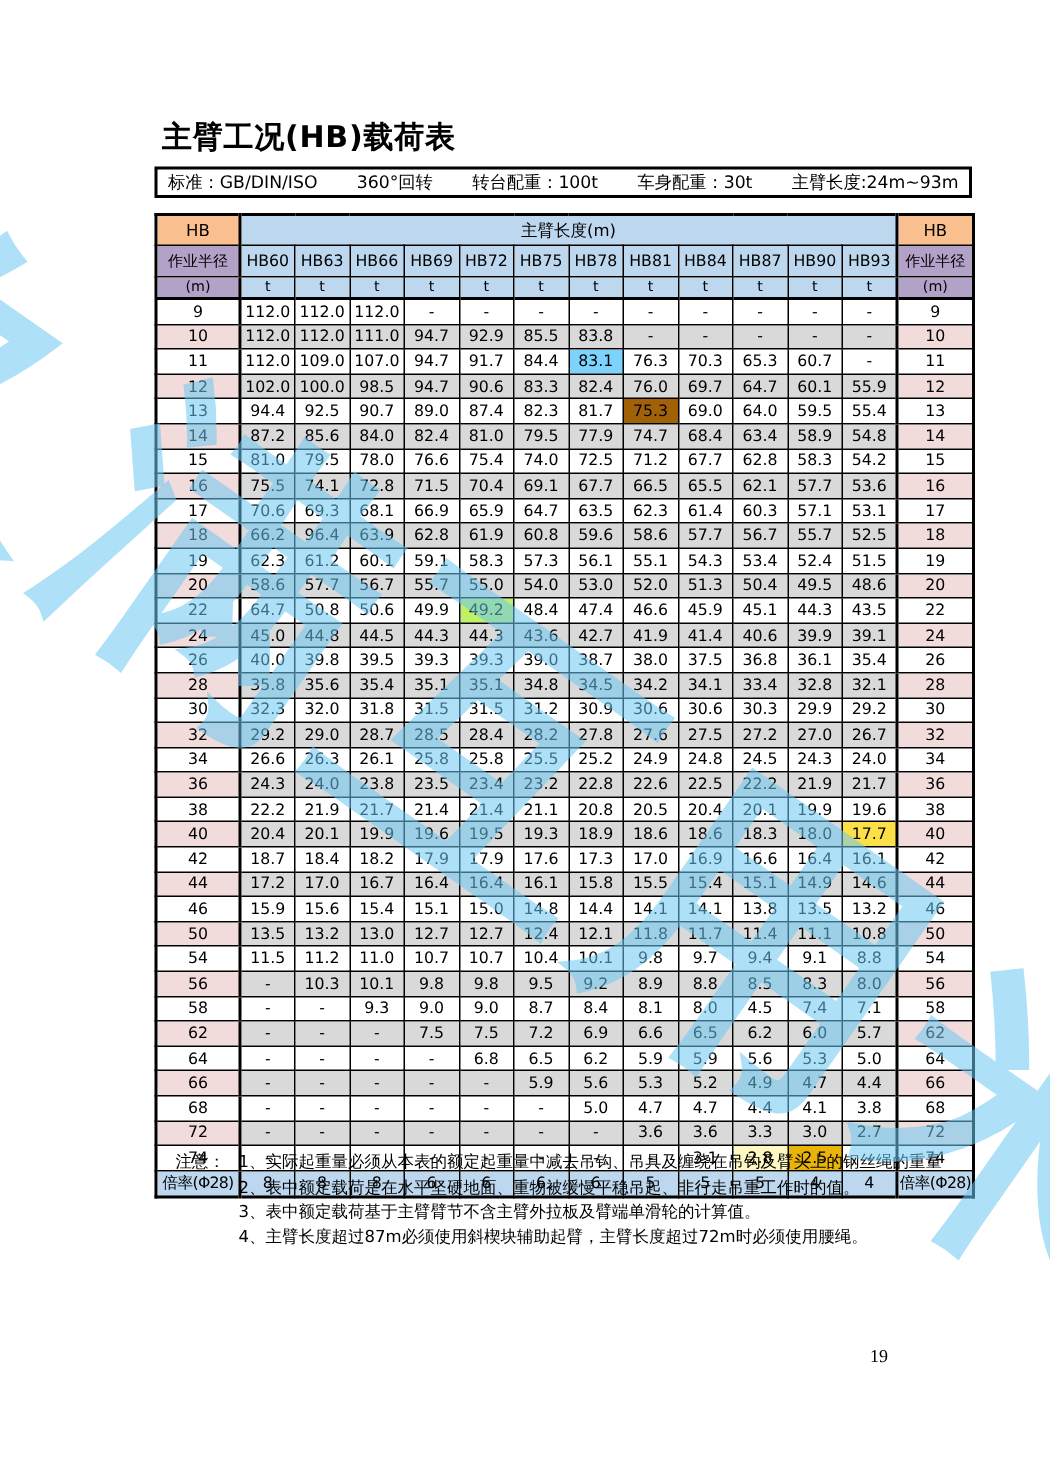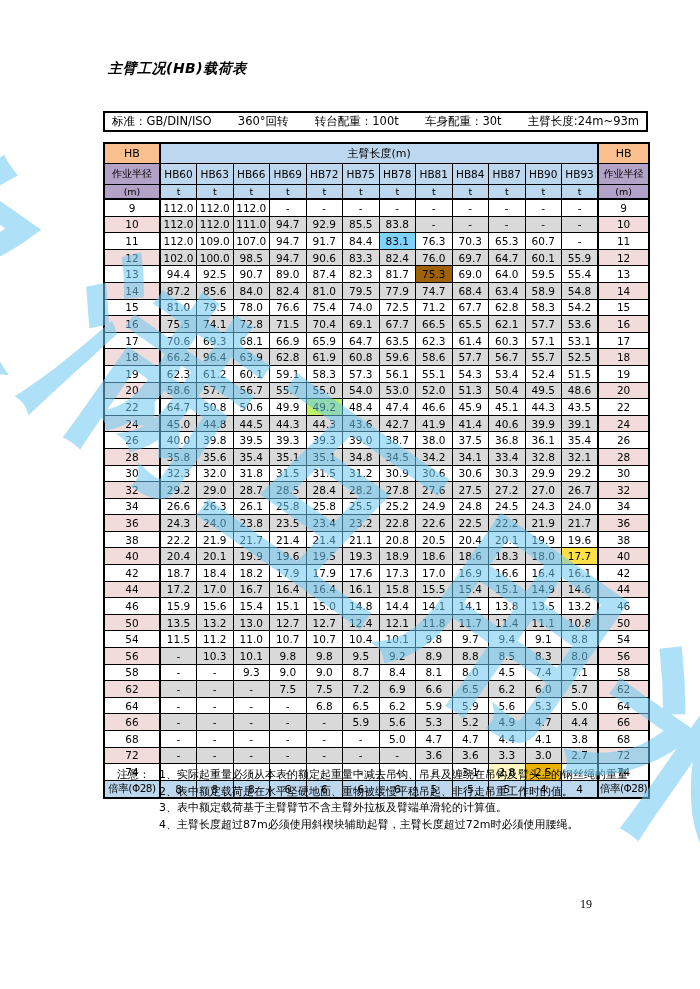--- a/index.html
+++ b/index.html
@@ -1,18 +1,18 @@
 <!DOCTYPE html>
 <html><head>
 <meta charset="utf-8">
 <style>
   html,body{margin:0;padding:0;}
   .page{position:relative;width:700px;height:989px;background:#ffffff;overflow:hidden;
         font-family:"DejaVu Sans","Liberation Sans",sans-serif;color:#000;}
-  .title{position:absolute;left:108px;top:60px;font-size:14px;font-weight:bold;letter-spacing:0.5px;font-style:italic;}
+  .title{position:absolute;left:108px;top:78px;font-size:20px;font-weight:bold;letter-spacing:0.5px;}
   .info-bar{position:absolute;left:103px;top:111px;width:545px;height:21px;border:2px solid #000;
             box-sizing:border-box;display:flex;align-items:center;justify-content:space-between;
             padding:0 7px;font-size:11.5px;white-space:nowrap;}
   .info-bar span{display:inline-block;}
   table.lct{position:absolute;left:103px;top:142px;width:545px;border-collapse:collapse;
             table-layout:fixed;border:2px solid #000;z-index:1;}
   .lct td{border:1px solid #000;text-align:center;vertical-align:middle;padding:0;overflow:hidden;
           white-space:nowrap;}
   .th-hb{height:19px;font-size:11px;}
   .th-col{height:20px;font-size:10.5px;}

